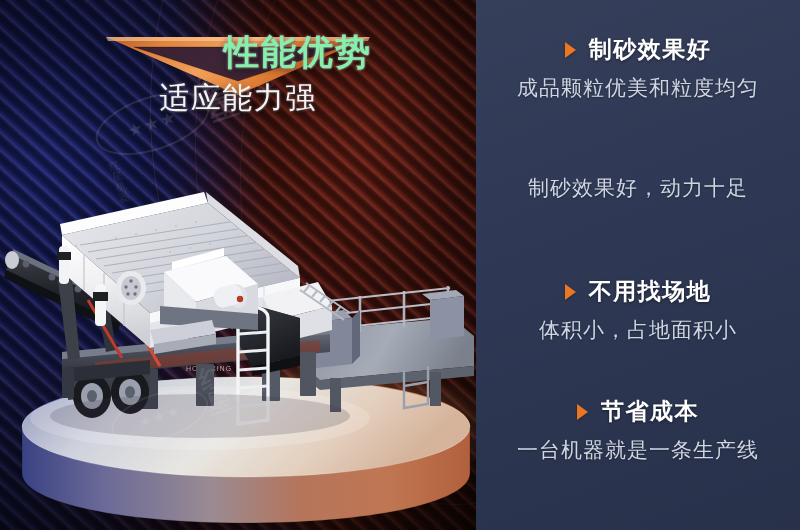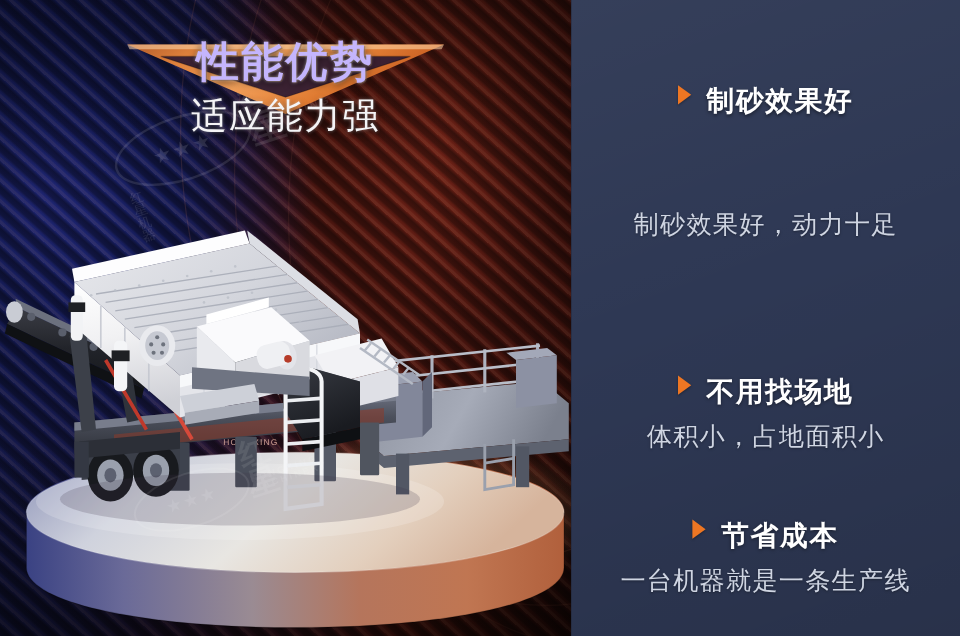--- a/index.html
+++ b/index.html
@@ -130,25 +130,25 @@
   .banner {
     position: absolute;
     left: 104px; top: 33px;
     width: 268px; height: 60px;
   }
   .banner svg { display: block; }
   .title-main {
     position: absolute;
     left: 104px; top: 31px;
     width: 268px;
-    text-align: center;
+    text-align: right;
     font-size: 35px;
     font-weight: bold;
     letter-spacing: 2px;
-    color: #c4b5fd;
+    color: #86efac;
     line-height: 1.18;
     text-shadow:
       0 0 3px rgba(255,255,255,0.55),
       0 2px 7px rgba(0,0,0,0.75),
       1px 1px 0 rgba(120,80,60,0.55);
   }
   .title-sub {
     position: absolute;
     left: 94px; top: 80px;
     width: 288px;
@@ -187,23 +187,23 @@
     width: 324px;
     text-align: center;
   }
   .feature.f0 { top: 36px; }
   .feature.f1 { top: 164px; }
   .feature.f2 { top: 278px; }
   .feature.f3 { top: 398px; }
 
   .f-head {
     display: inline-flex;
+    align-items: center;
     gap: 13px;
     white-space: nowrap;
-    margin-top: 35px;
   }
   .f-arrow {
     width: 0; height: 0;
     border-left: 11px solid #ed7623;
     border-top: 8px solid transparent;
     border-bottom: 8px solid transparent;
     flex: 0 0 auto;
     filter: drop-shadow(0 1px 1px rgba(0,0,0,0.3));
   }
   .f-title {
@@ -564,20 +564,21 @@
       
     </div>
 
     <div class="features">
 
       <div class="feature f0">
         <div class="f-head">
           <span class="f-arrow"></span>
           <span class="f-title">制砂效果好</span>
         </div>
+        <div class="f-desc">成品颗粒优美和粒度均匀</div>
       </div>
 
       <div class="feature f1">
         <div class="f-desc">制砂效果好，动力十足</div>
       </div>
 
       <div class="feature f3">
         <div class="f-head">
           <span class="f-arrow"></span>
           <span class="f-title">节省成本</span>

